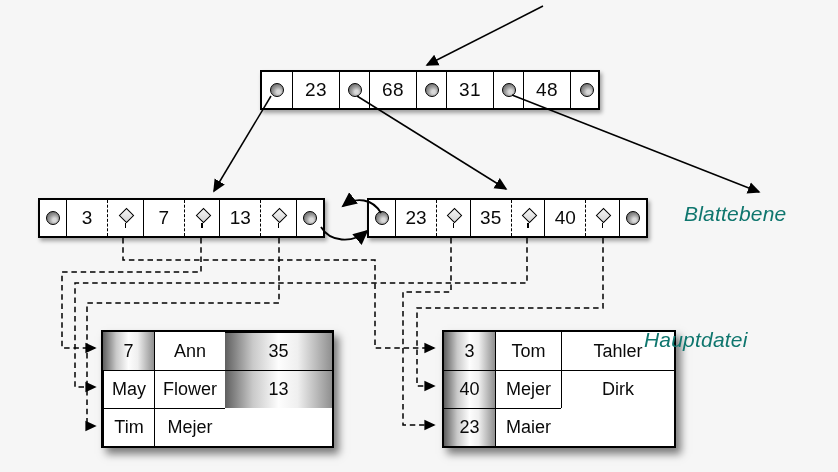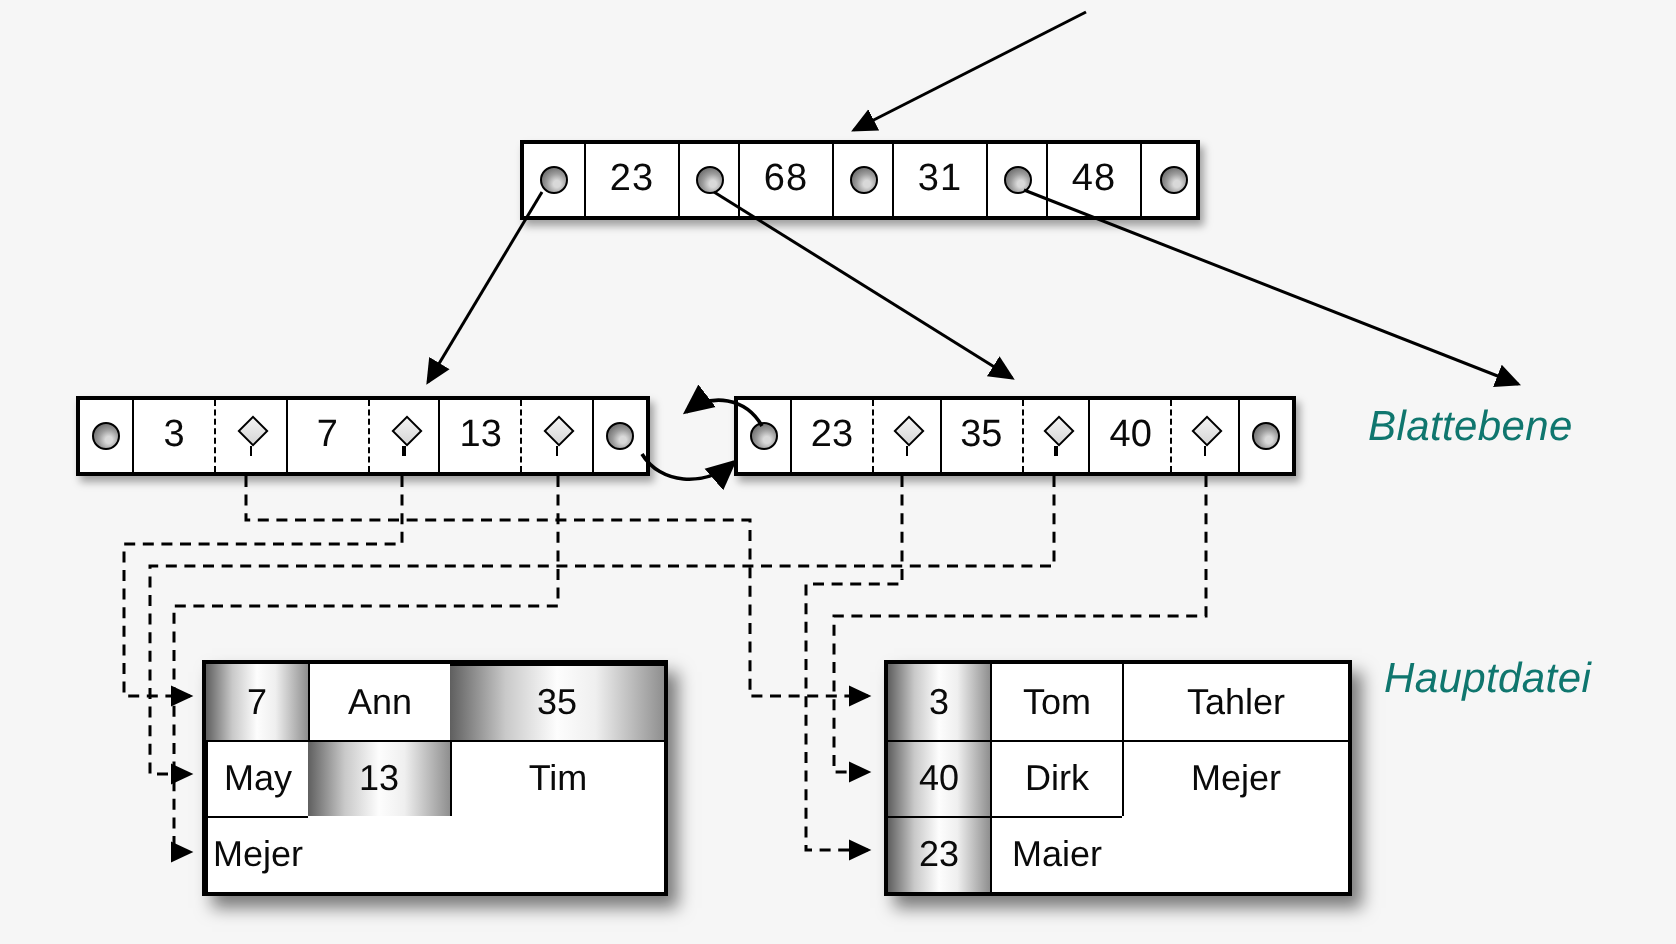--- a/index.html
+++ b/index.html
@@ -61,21 +61,21 @@
   .tcell.r0{border-top:none;}
   .tcell.keycol{
     background:linear-gradient(to right,#5f5f5f 0%,#c9c9c9 26%,#fdfdfd 50%,#efefef 68%,#8f8f8f 100%);
   }
   
   .lvl-label{
     position:absolute;font-style:italic;font-size:21px;color:#0f766e;
     white-space:nowrap;letter-spacing:0.2px;
   }
   #label-blattebene{left:684px;top:202px;}
-  #label-hauptdatei{left:692px;top:328px;}
+  #label-hauptdatei{left:644px;top:328px;}
   
   .overlay{position:absolute;left:0;top:0;pointer-events:none;}
 </style>
 </head>
 <body>
 
 <div class="stage">
 
   <div class="node root">
     <div class="pcell">
@@ -171,32 +171,33 @@
     <div class="pcell">
         <span class="circle"></span>
       </div>
   </div>
 
   <div class="rtable t-left">
     <div class="tcell keycol r0 c0">7</div>
     <div class="tcell r0 c1">Ann</div>
     <div class="tcell keycol r1 c0">35</div>
     <div class="tcell r1 c1">May</div>
+    <div class="tcell r1 c2">Flower</div>
     <div class="tcell keycol r2 c0">13</div>
     <div class="tcell r2 c1">Tim</div>
     <div class="tcell r2 c2">Mejer</div>
   </div>
 
   <div class="rtable t-right">
     <div class="tcell keycol r0 c0">3</div>
     <div class="tcell r0 c1">Tom</div>
     <div class="tcell r0 c2">Tahler</div>
     <div class="tcell keycol r1 c0">40</div>
+    <div class="tcell r1 c2">Mejer</div>
     <div class="tcell r1 c1">Dirk</div>
-    <div class="tcell r1 c2">Mejer</div>
     <div class="tcell keycol r2 c0">23</div>
     <div class="tcell r2 c1">Maier</div>
   </div>
 
   <div class="lvl-label" id="label-blattebene">Blattebene</div>
   <div class="lvl-label" id="label-hauptdatei">Hauptdatei</div>
 
   <svg class="overlay" width="838" height="472" viewBox="0 0 838 472">
     <defs>
       <marker id="mh" viewBox="0 0 10 10" refX="8.2" refY="5" markerWidth="9" markerHeight="9" orient="auto-start-reverse">

